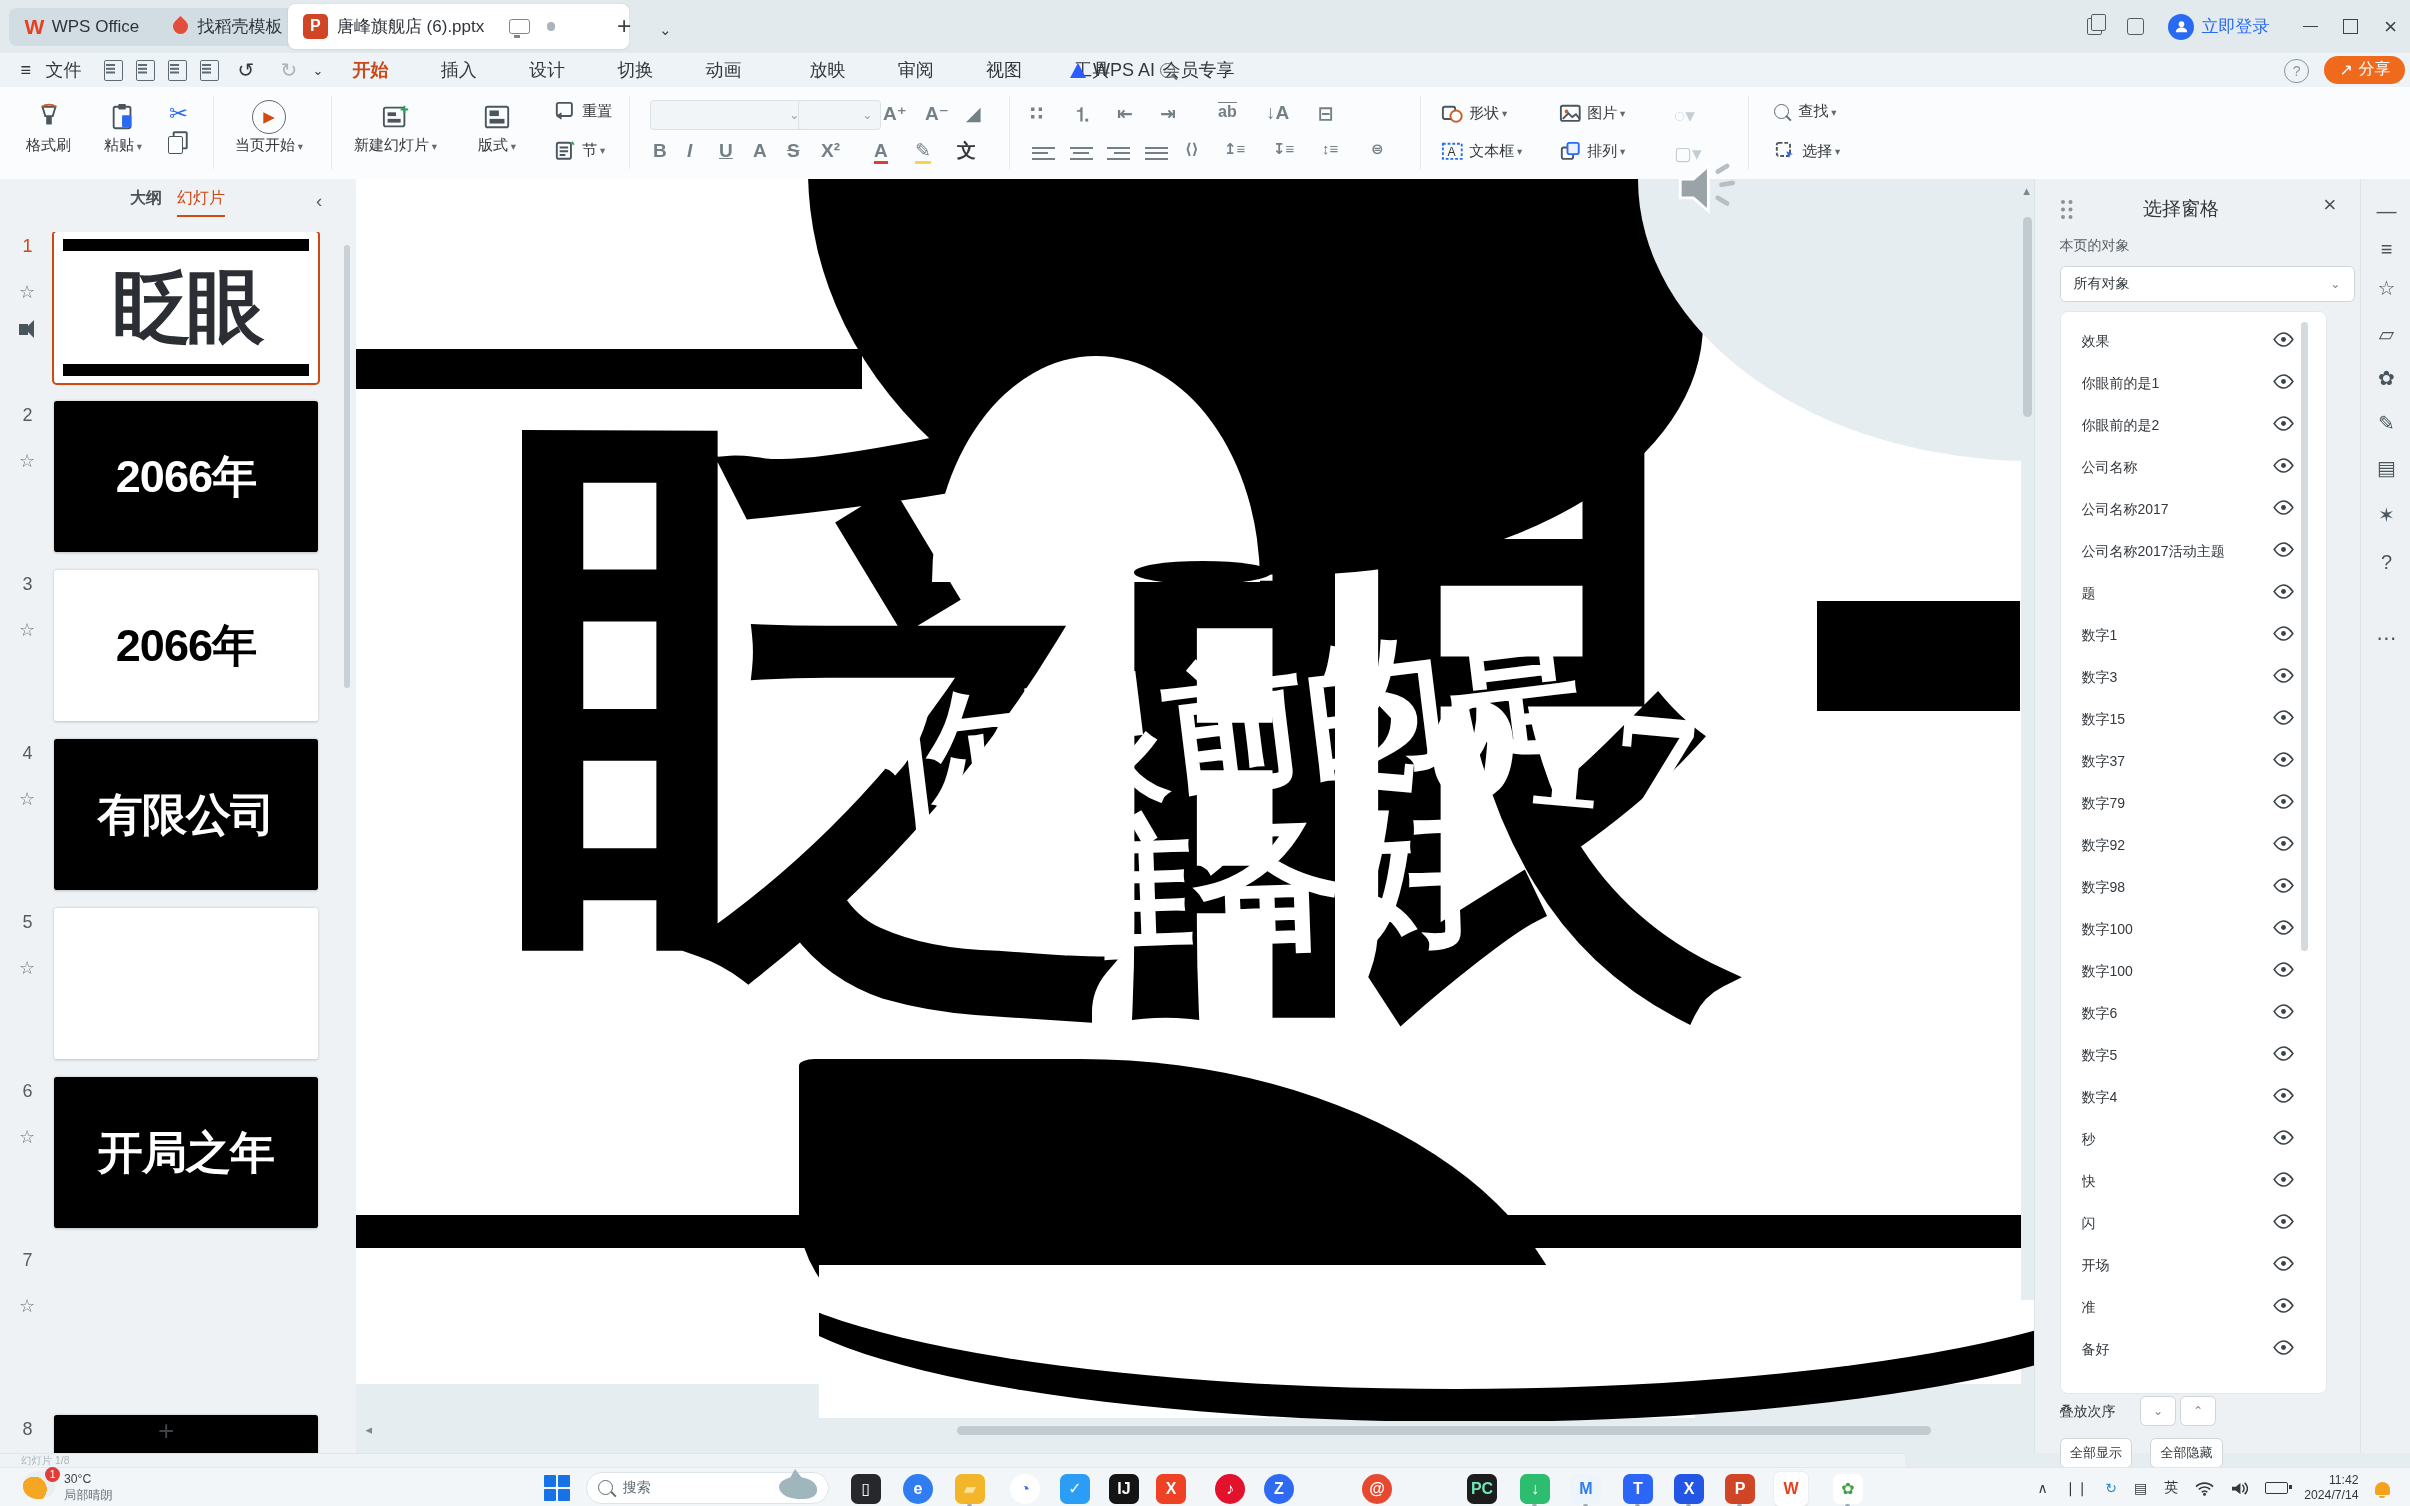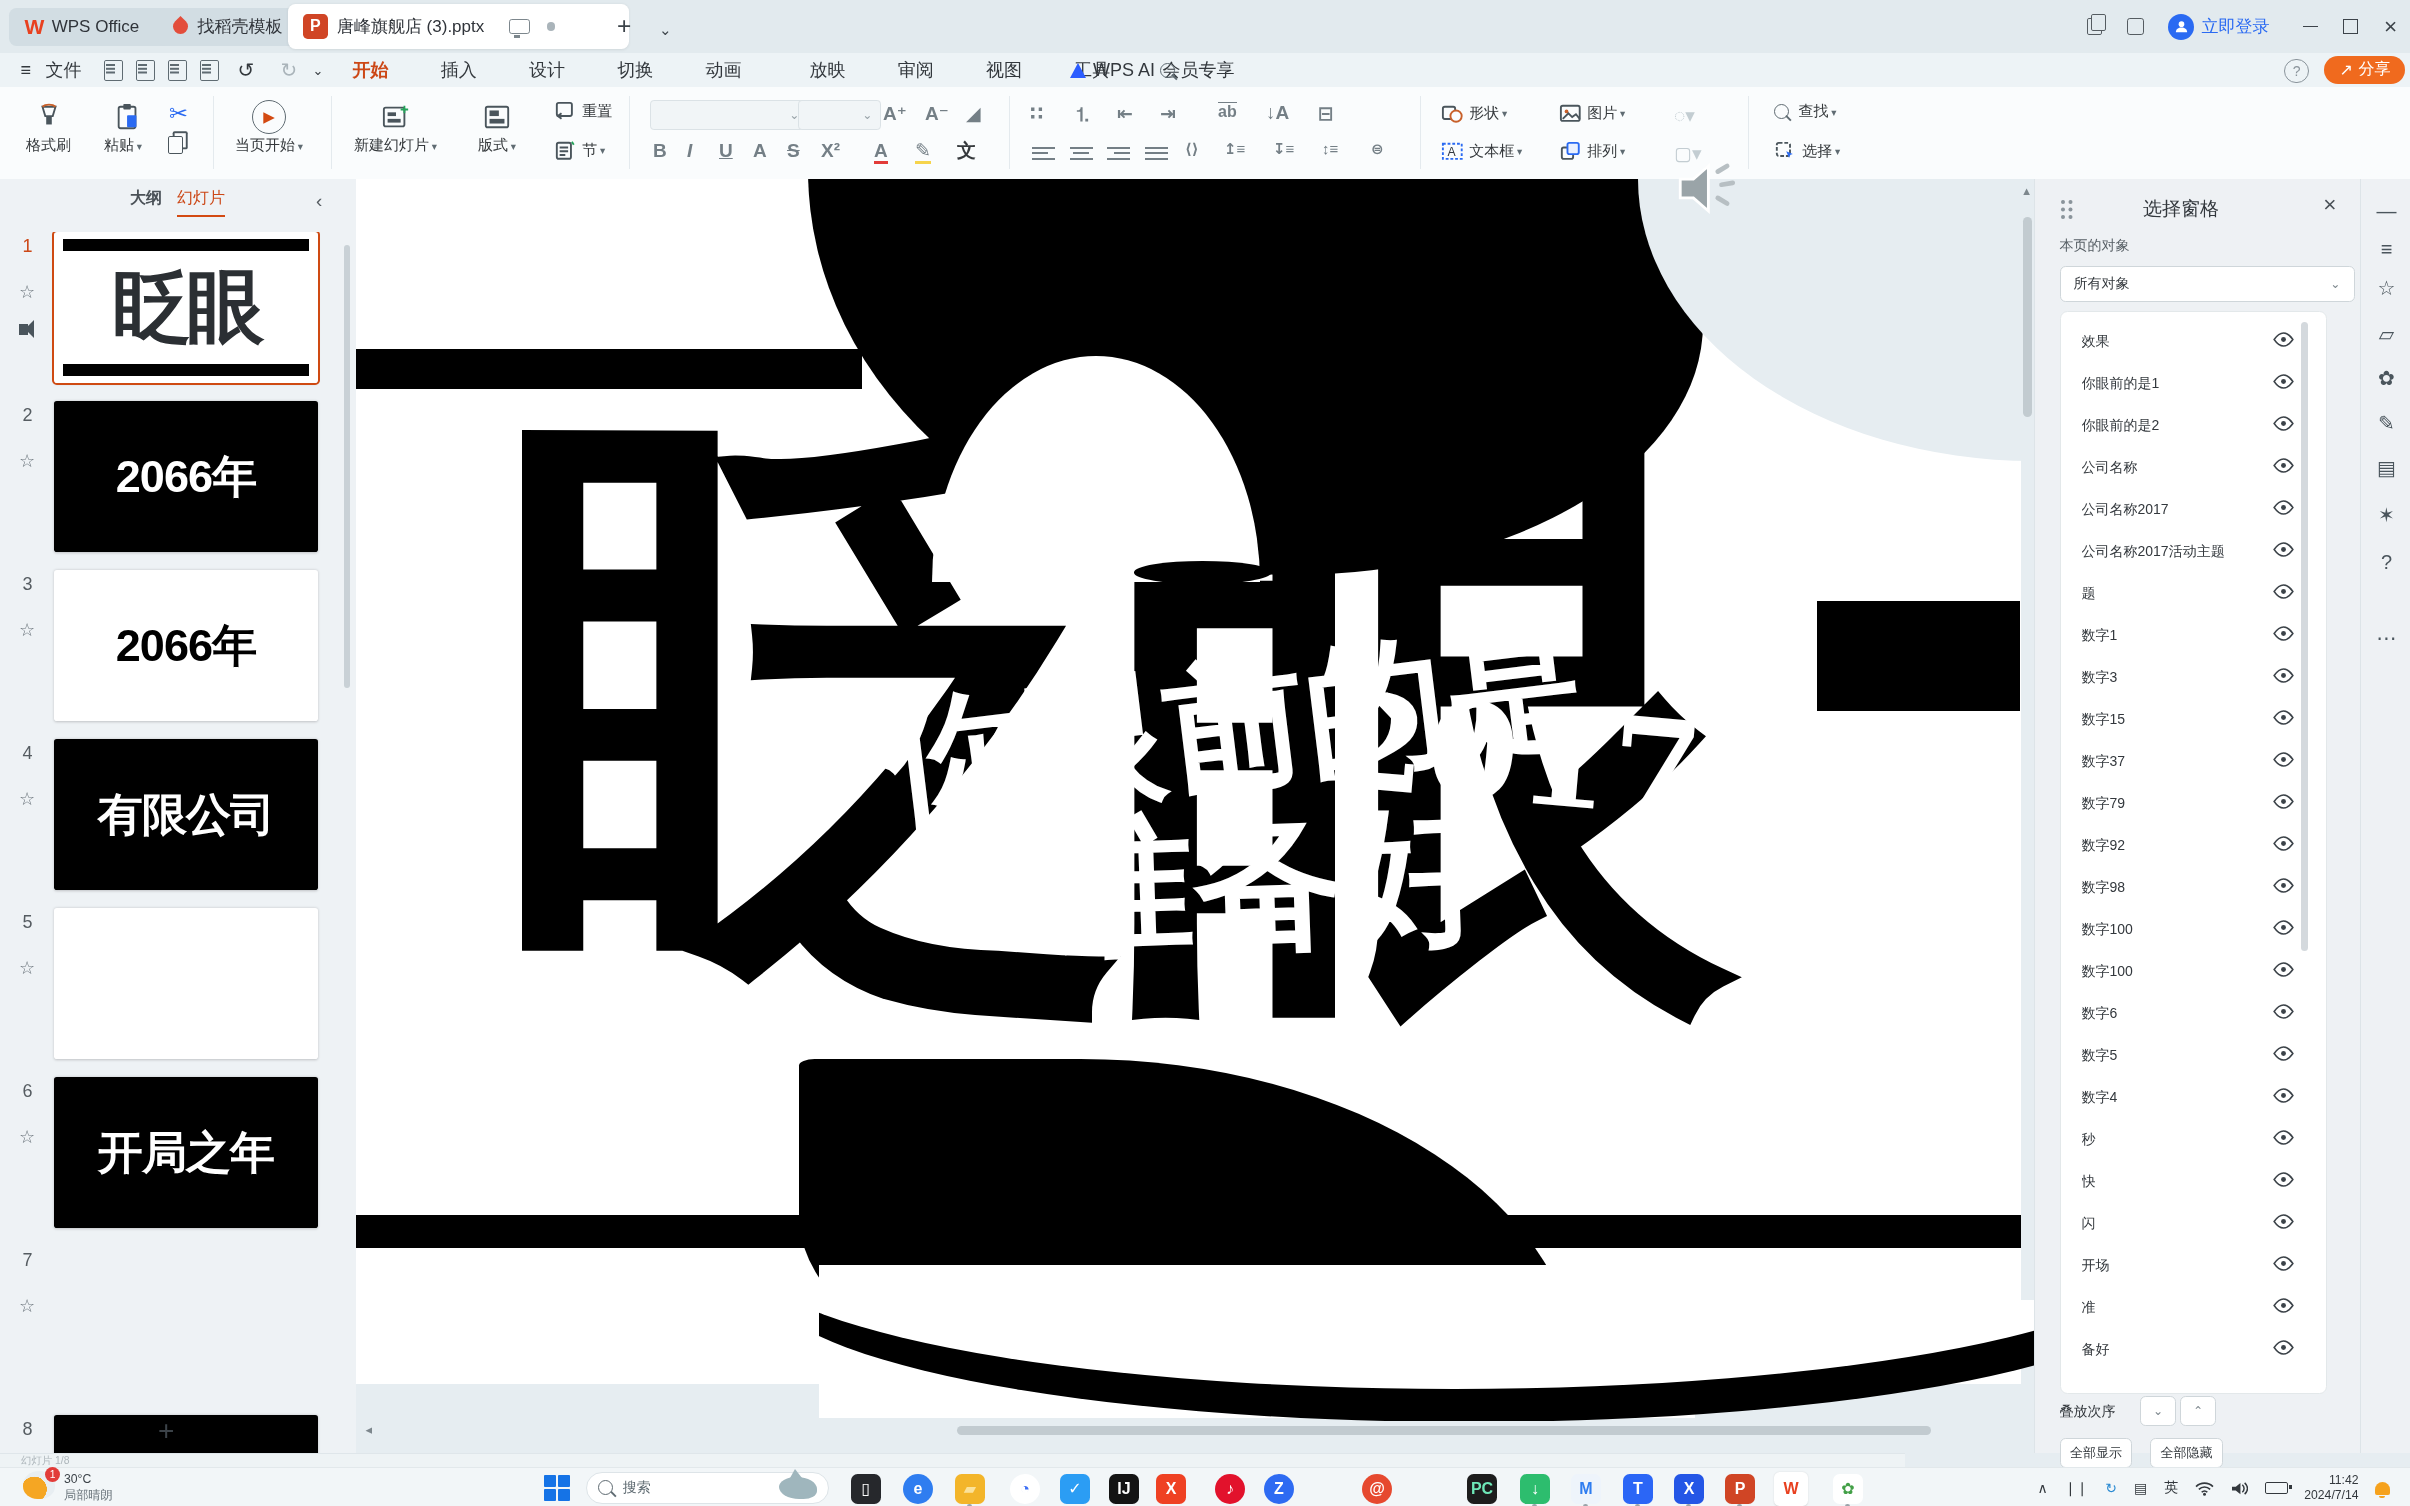--- a/index.html
+++ b/index.html
@@ -176,21 +176,21 @@
     <div class="ttab" style="left:9.4px;width:141px;">
       <span class="wlogo">W</span>
       <span>WPS Office</span>
     </div>
     <div class="ttab" style="left:158px;width:122px;">
       <span class="leaf"></span>
       <span>找稻壳模板</span>
     </div>
     <div class="ttab active" style="left:288px;width:311px;">
       <span class="pbadge">P</span>
-      <span class="ellip" style="max-width:207px;">唐峰旗舰店 (3).pptx</span>
+      <span class="ellip" style="max-width:207px;">唐峰旗舰店 (6).pptx</span>
       <span class="monitor"></span>
       <span class="graydot"></span>
     </div>
     <div class="tbtn" style="left:617px;">+</div>
     <div class="tbtn" style="left:659px;font-size:15px;top:17px;">⌄</div>
 
     <div class="winctl" style="left:2087px;">
       <span class="ico-pages" style="margin-right:24.5px;"></span>
       <span class="ico-sq" style="margin-right:24.5px;"></span>
       <span class="avatar">
@@ -269,21 +269,21 @@
     <div class="rgroup-item" style="left:26px;top:11.3px;">
       <span class="big-ic">
         <svg width="28" height="28" viewBox="0 0 30 30">
             <path d="M8 4h14l-3 10H11z" fill="none" stroke="#4a555c" stroke-width="2"></path>
             <path d="M12 14h6v9h-6z" fill="#4a555c"></path>
             <path d="M8 4c3-3 11-3 14 0" fill="none" stroke="#c8602a" stroke-width="2"></path>
           </svg>
       </span>
       <span class="rlabel">格式刷</span>
     </div>
-    <div class="rgroup-item" style="left:104px;top:11.3px;align-items:flex-end;">
+    <div class="rgroup-item" style="left:104px;top:11.3px;">
       <span class="big-ic">
         <svg width="28" height="28" viewBox="0 0 30 30">
             <rect x="5" y="4" width="18" height="23" rx="2" fill="none" stroke="#4a555c" stroke-width="2"></rect>
             <rect x="10" y="1" width="8" height="6" rx="1" fill="#4a555c"></rect>
             <rect x="14" y="13" width="10" height="13" rx="1" fill="#2a6af2"></rect>
           </svg>
       </span>
       <span class="rlabel"><span>粘贴</span><span class="rcaret">▾</span></span>
     </div>
     <div class="abs" style="left:169px;top:13px;font-size:22.6px;color:#2a6af2;">✂</div>

